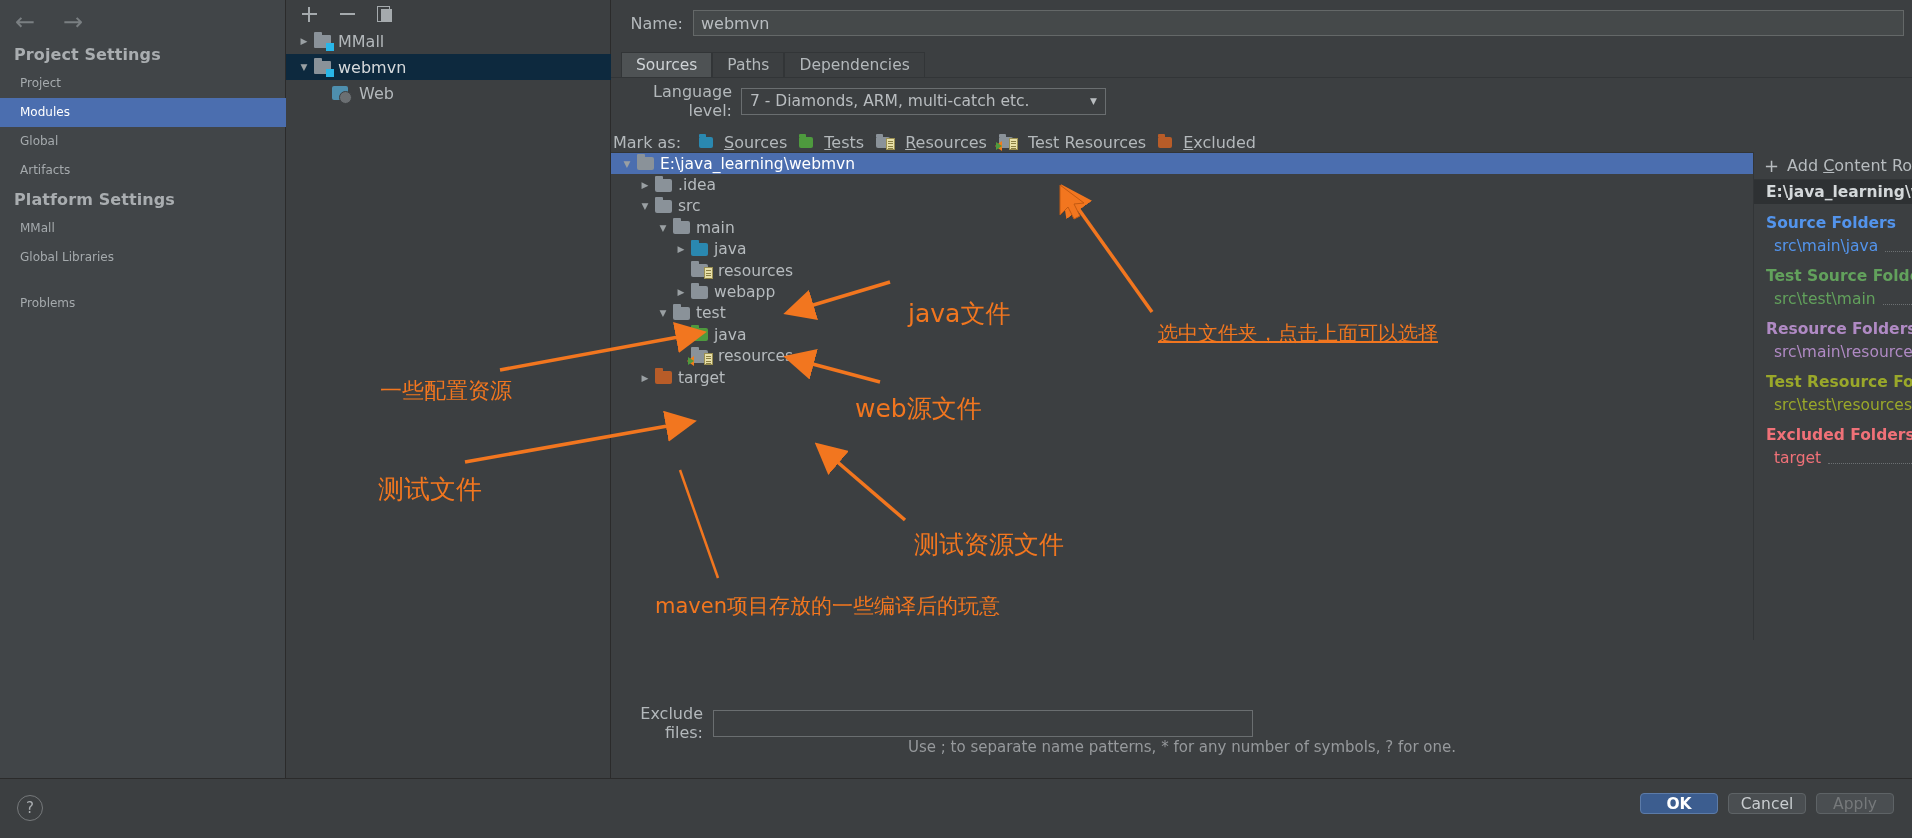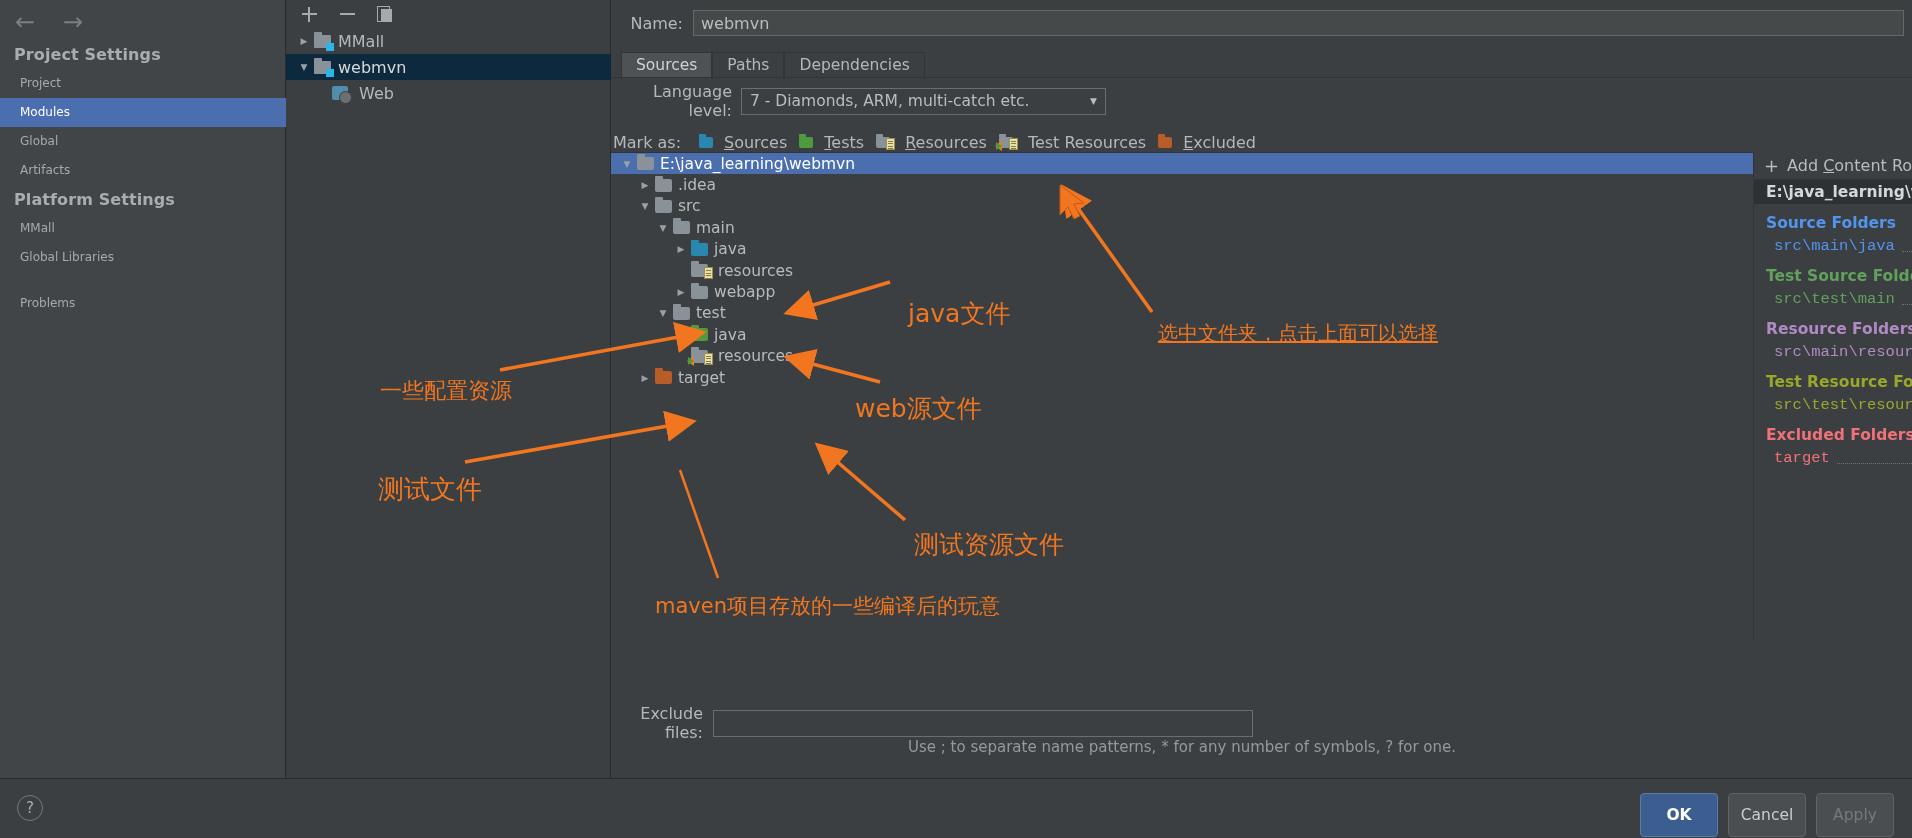--- a/index.html
+++ b/index.html
@@ -246,21 +246,21 @@
     font-size: 15.5px; font-weight: bold;
     padding: 10px 0 2px 12px;
   }
   .root-entry {
     height: 23px;
     display: flex; align-items: center;
     padding-left: 20px; padding-right: 8px;
     font-size: 15.5px;
     gap: 4px;
   }
-  .root-entry .path { flex: 0 0 auto; font-family: Liberation Mono, monospace; }
+  .root-entry .path { flex: 0 0 auto; }
   .dots {
     flex: 1 1 auto;
     border-bottom: 1px dotted #6c7072;
     height: 13px;
     margin: 0 3px;
   }
 
   
   #bottom {
     position: absolute; left: 0; top: 778px;
@@ -274,21 +274,21 @@
     border: 1px solid #76797b;
     color: #a9adb0; font-size: 15px;
     display: flex; align-items: center; justify-content: center;
     cursor: default;
   }
   #btnbar {
     position: absolute; right: 18px; top: 14px;
     display: flex; gap: 10px;
   }
   .dlg-btn {
-    width: 78px; height: 44px;
+    width: 78px; height: 21px;
     border-radius: 4px;
     font-size: 15.5px;
     display: flex; align-items: center; justify-content: center;
     border: 1px solid #5e6366;
     background: #4a4e51;
     color: #c9cdd0;
     cursor: default;
     font-family: "DejaVu Sans", "Liberation Sans", sans-serif;
   }
   .dlg-btn.primary {

